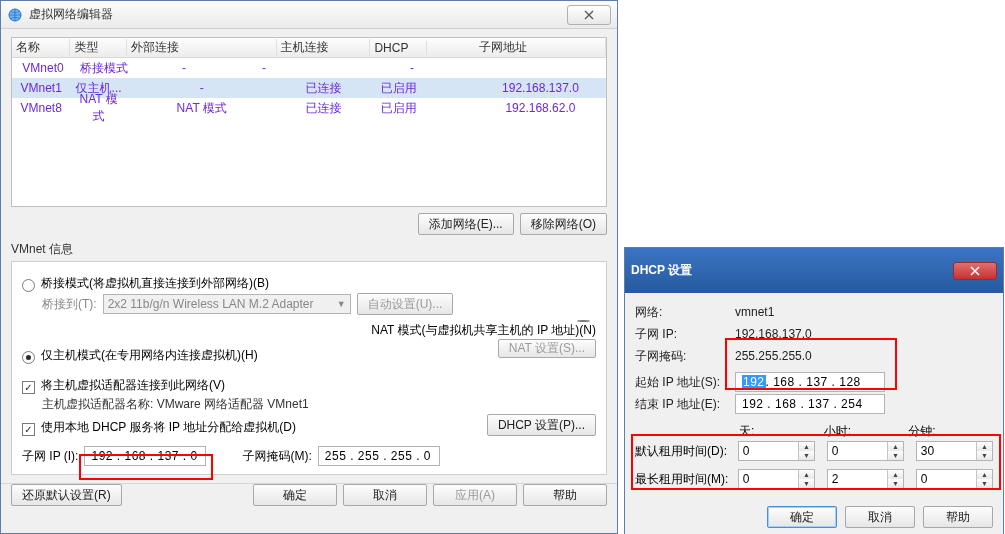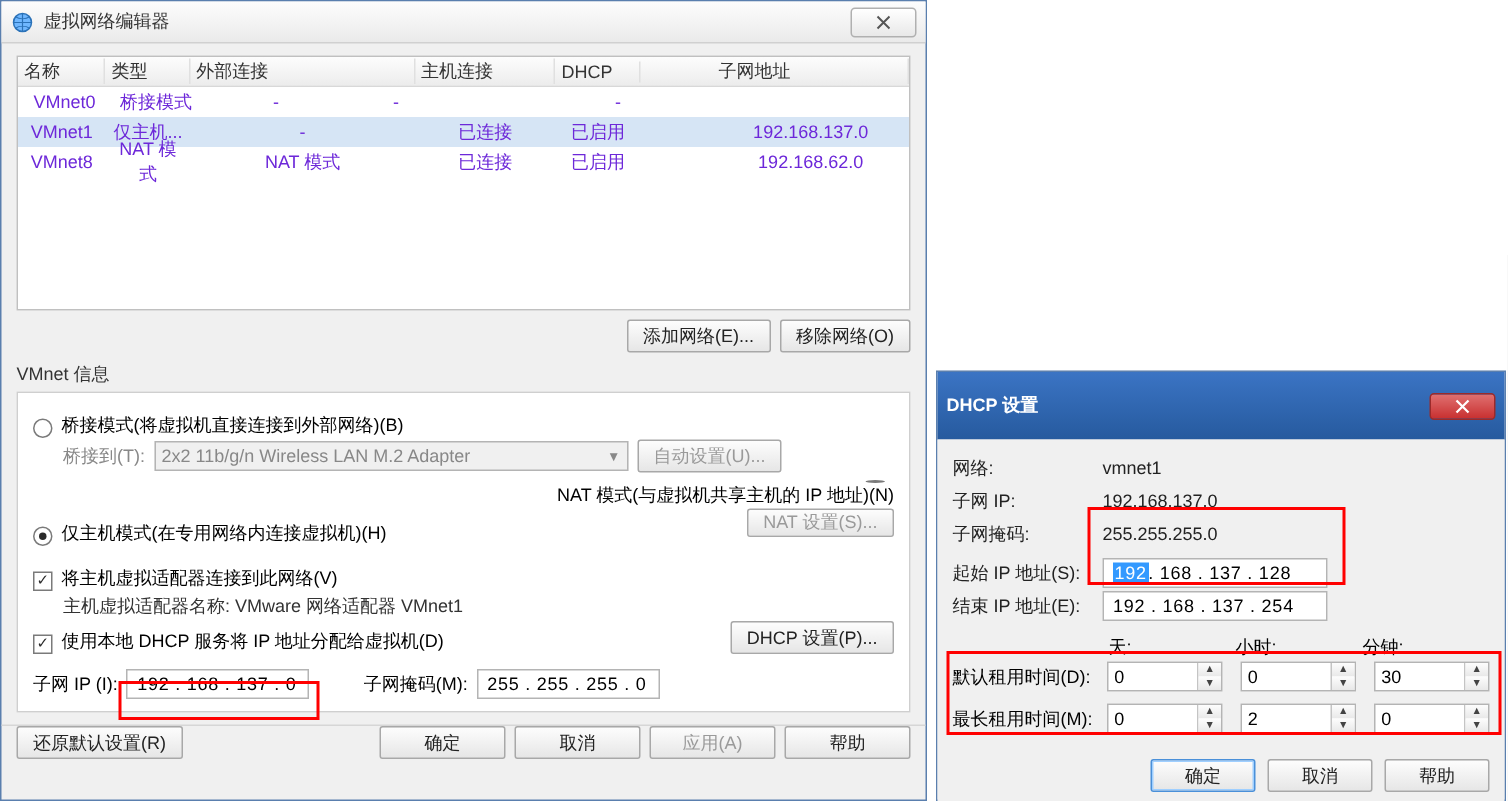--- a/index.html
+++ b/index.html
@@ -131,21 +131,21 @@
     </div>
 
     <div class="grouplabel">VMnet 信息</div>
     <div class="groupbox">
       <div class="radio-row">
         <span class="radio"></span>
         <span>桥接模式(将虚拟机直接连接到外部网络)(B)</span>
       </div>
       <div class="subline">
         <span style="color:#888;">桥接到(T):</span>
-        <span class="txtfield dis" style="width:316px;margin:0 6px;">
+        <span class="txtfield dis" style="width:248px;margin:0 6px;">
           <span style="flex:1">2x2 11b/g/n Wireless LAN M.2 Adapter</span>
           <span style="color:#888;font-size:9px;">▼</span>
         </span>
         <span class="btn disabled">自动设置(U)...</span>
       </div>
 
       <div class="radio-row" style="margin-top:4px;flex-direction:column;">
         <span class="radio"></span>
         <span>NAT 模式(与虚拟机共享主机的 IP 地址)(N)</span>
         <span style="flex:1"></span>

